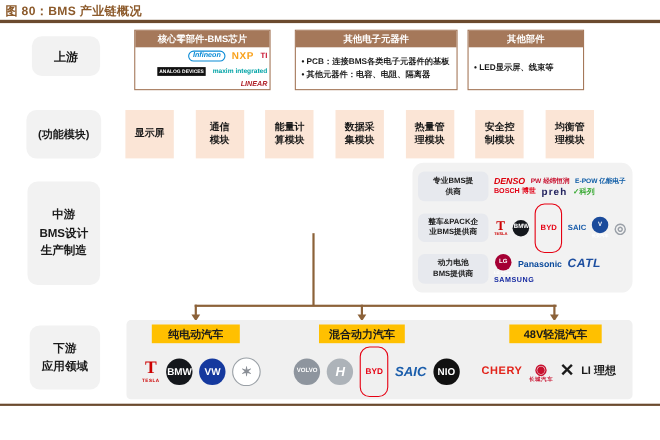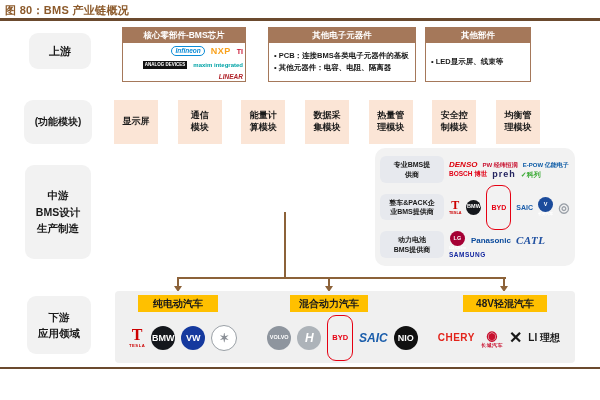--- a/index.html
+++ b/index.html
@@ -233,21 +233,21 @@
 BMS提供商</div>
         <div class="slogos" data-name="supplier-logos">
           <span class="logo" data-name="lg-chem-logo">
             <span class="lmain circle" style="color: rgb(255, 255, 255); background: rgb(165, 0, 52);">LG</span>
             <span class="lsub" style="color: rgb(255, 255, 255);">LG Chem</span>
           </span>
           <span class="logo" data-name="panasonic-logo">
             <span class="lmain" style="color: rgb(10, 74, 156);">Panasonic</span>
           </span>
           <span class="logo" data-name="catl-logo">
-            <span class="lmain" style="color: rgb(30, 79, 160); font-family: Liberation Serif, serif;">CATL</span>
+            <span class="lmain" style="color: rgb(30, 79, 160);">CATL</span>
           </span>
           <span class="logo" data-name="samsung-logo">
             <span class="lmain" style="color: rgb(20, 40, 160);">SAMSUNG</span>
           </span>
         </div>
       </div>
     </div>
 
   <div class="cline" id="bms-vline" data-name="connector-vertical-line"></div>
   <div class="cline" id="branch" data-name="connector-branch-line"></div>

